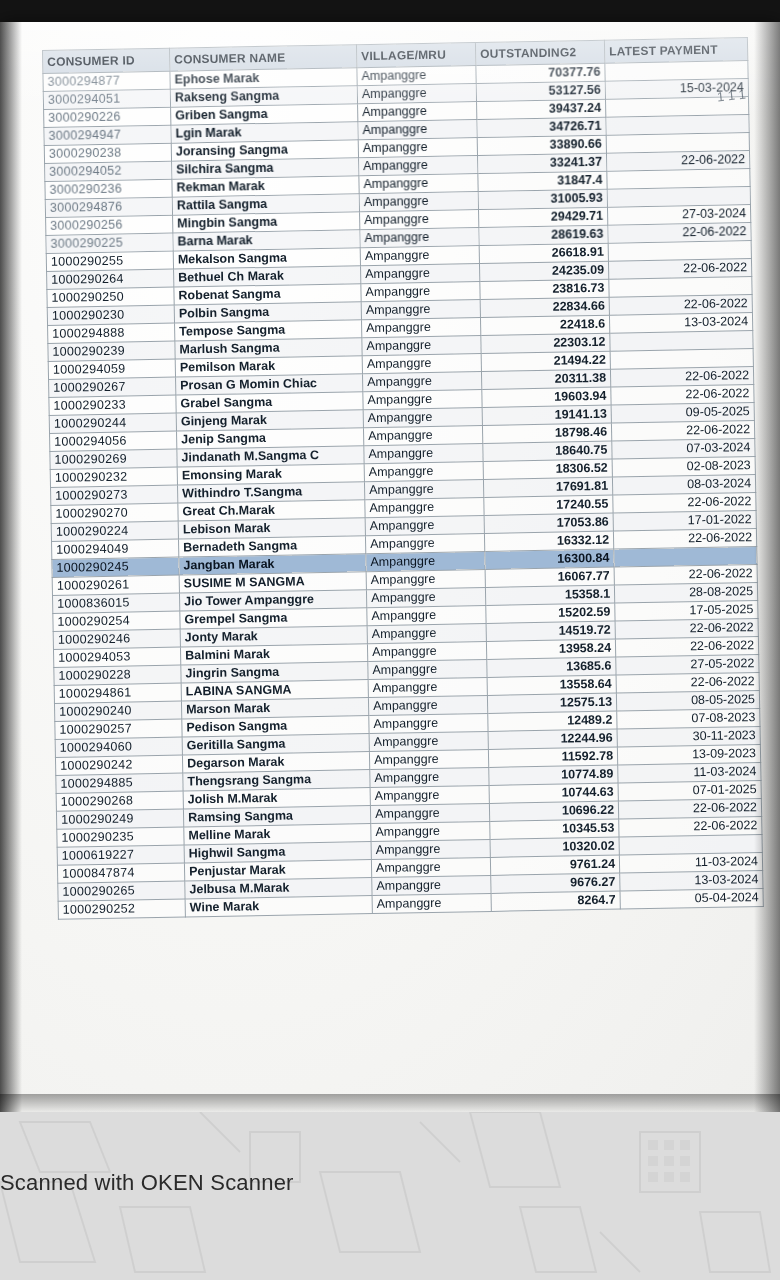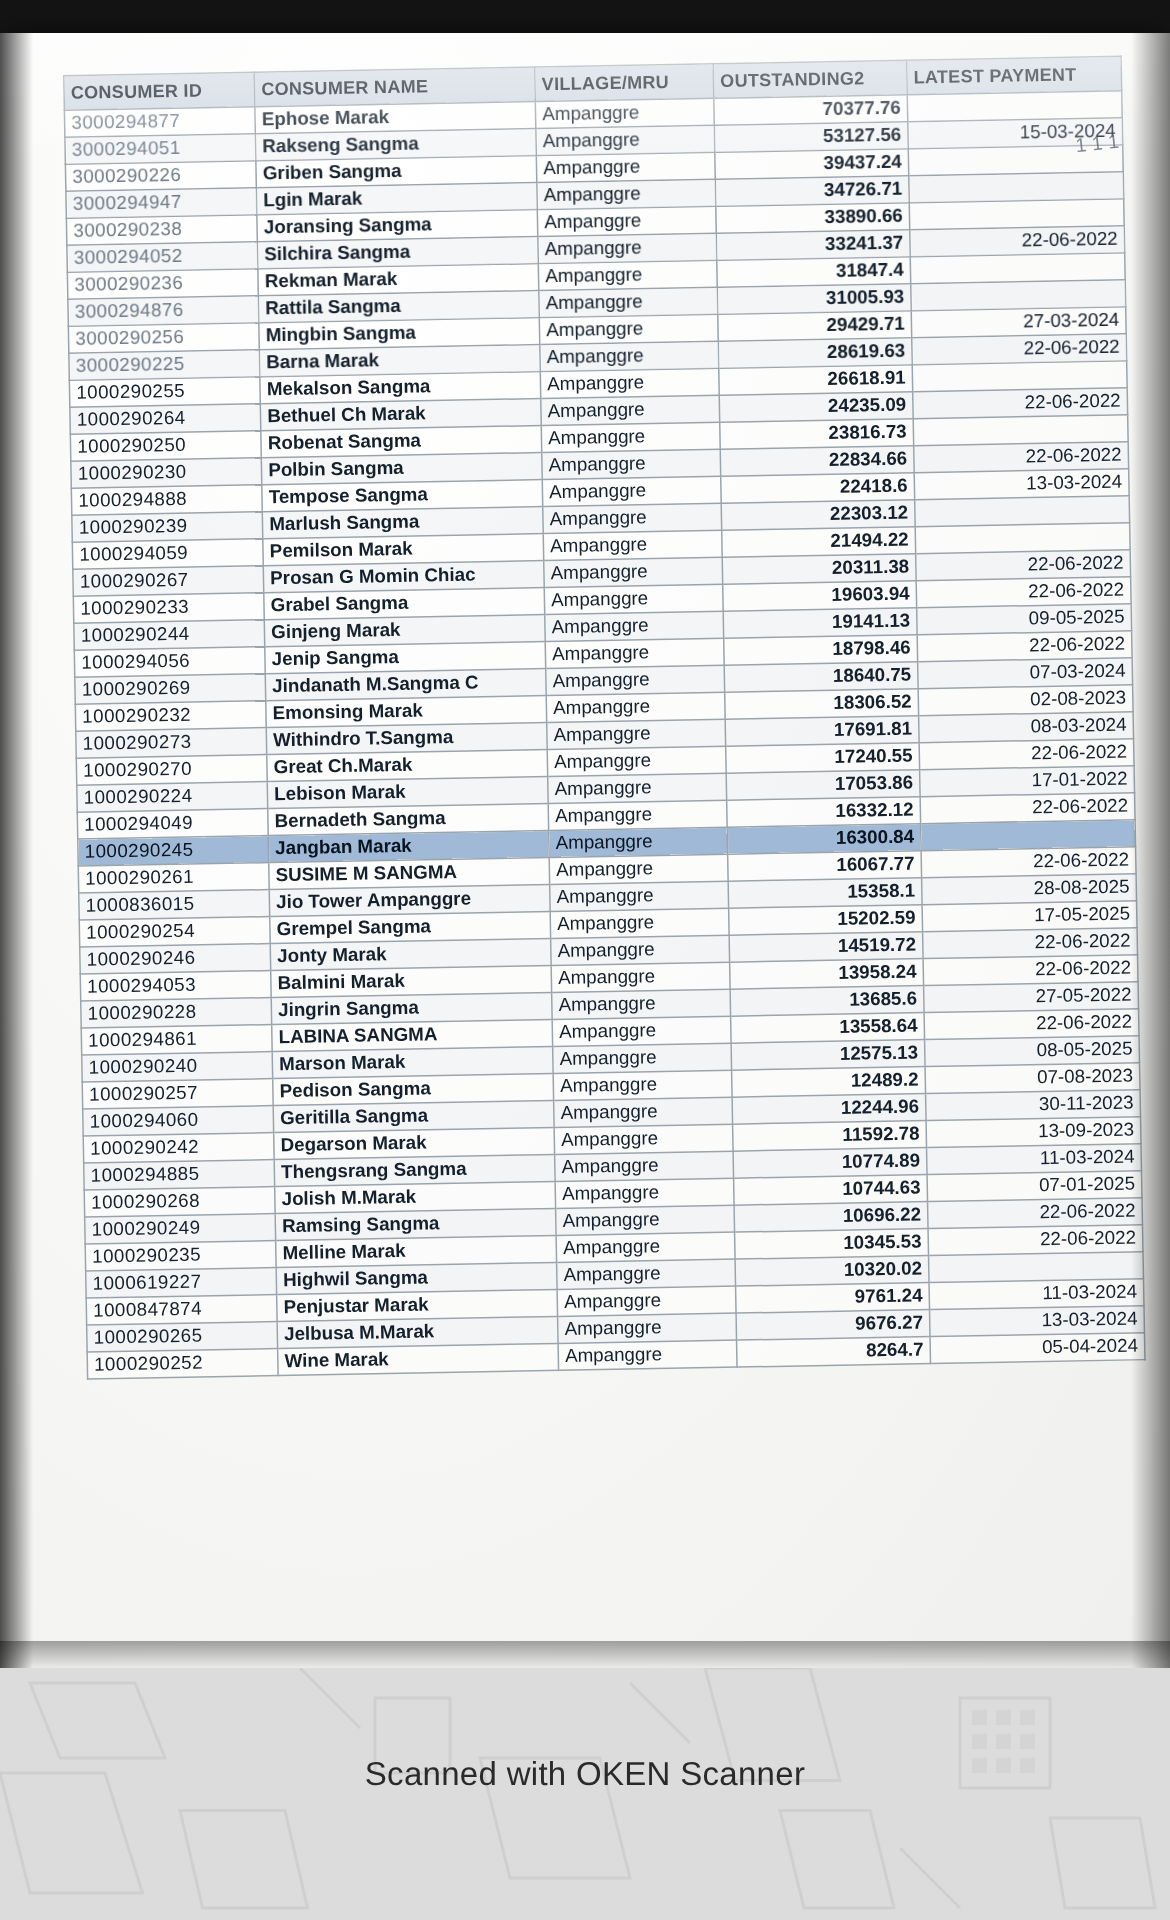--- a/index.html
+++ b/index.html
@@ -133,21 +133,20 @@
   .watermark-band .pattern {
     position: absolute;
     inset: 0;
     opacity: 0.55;
   }
   .watermark-text {
     position: absolute;
     left: 0;
     top: 1170px;
     width: 780px;
-    text-align: center;
     font-size: 22px;
     color: #2a2a2a;
     letter-spacing: 0.2px;
   }
   .strip-top {
     position: absolute;
     left: 0; top: 0;
     width: 780px; height: 22px;
     background: #141414;
   }

